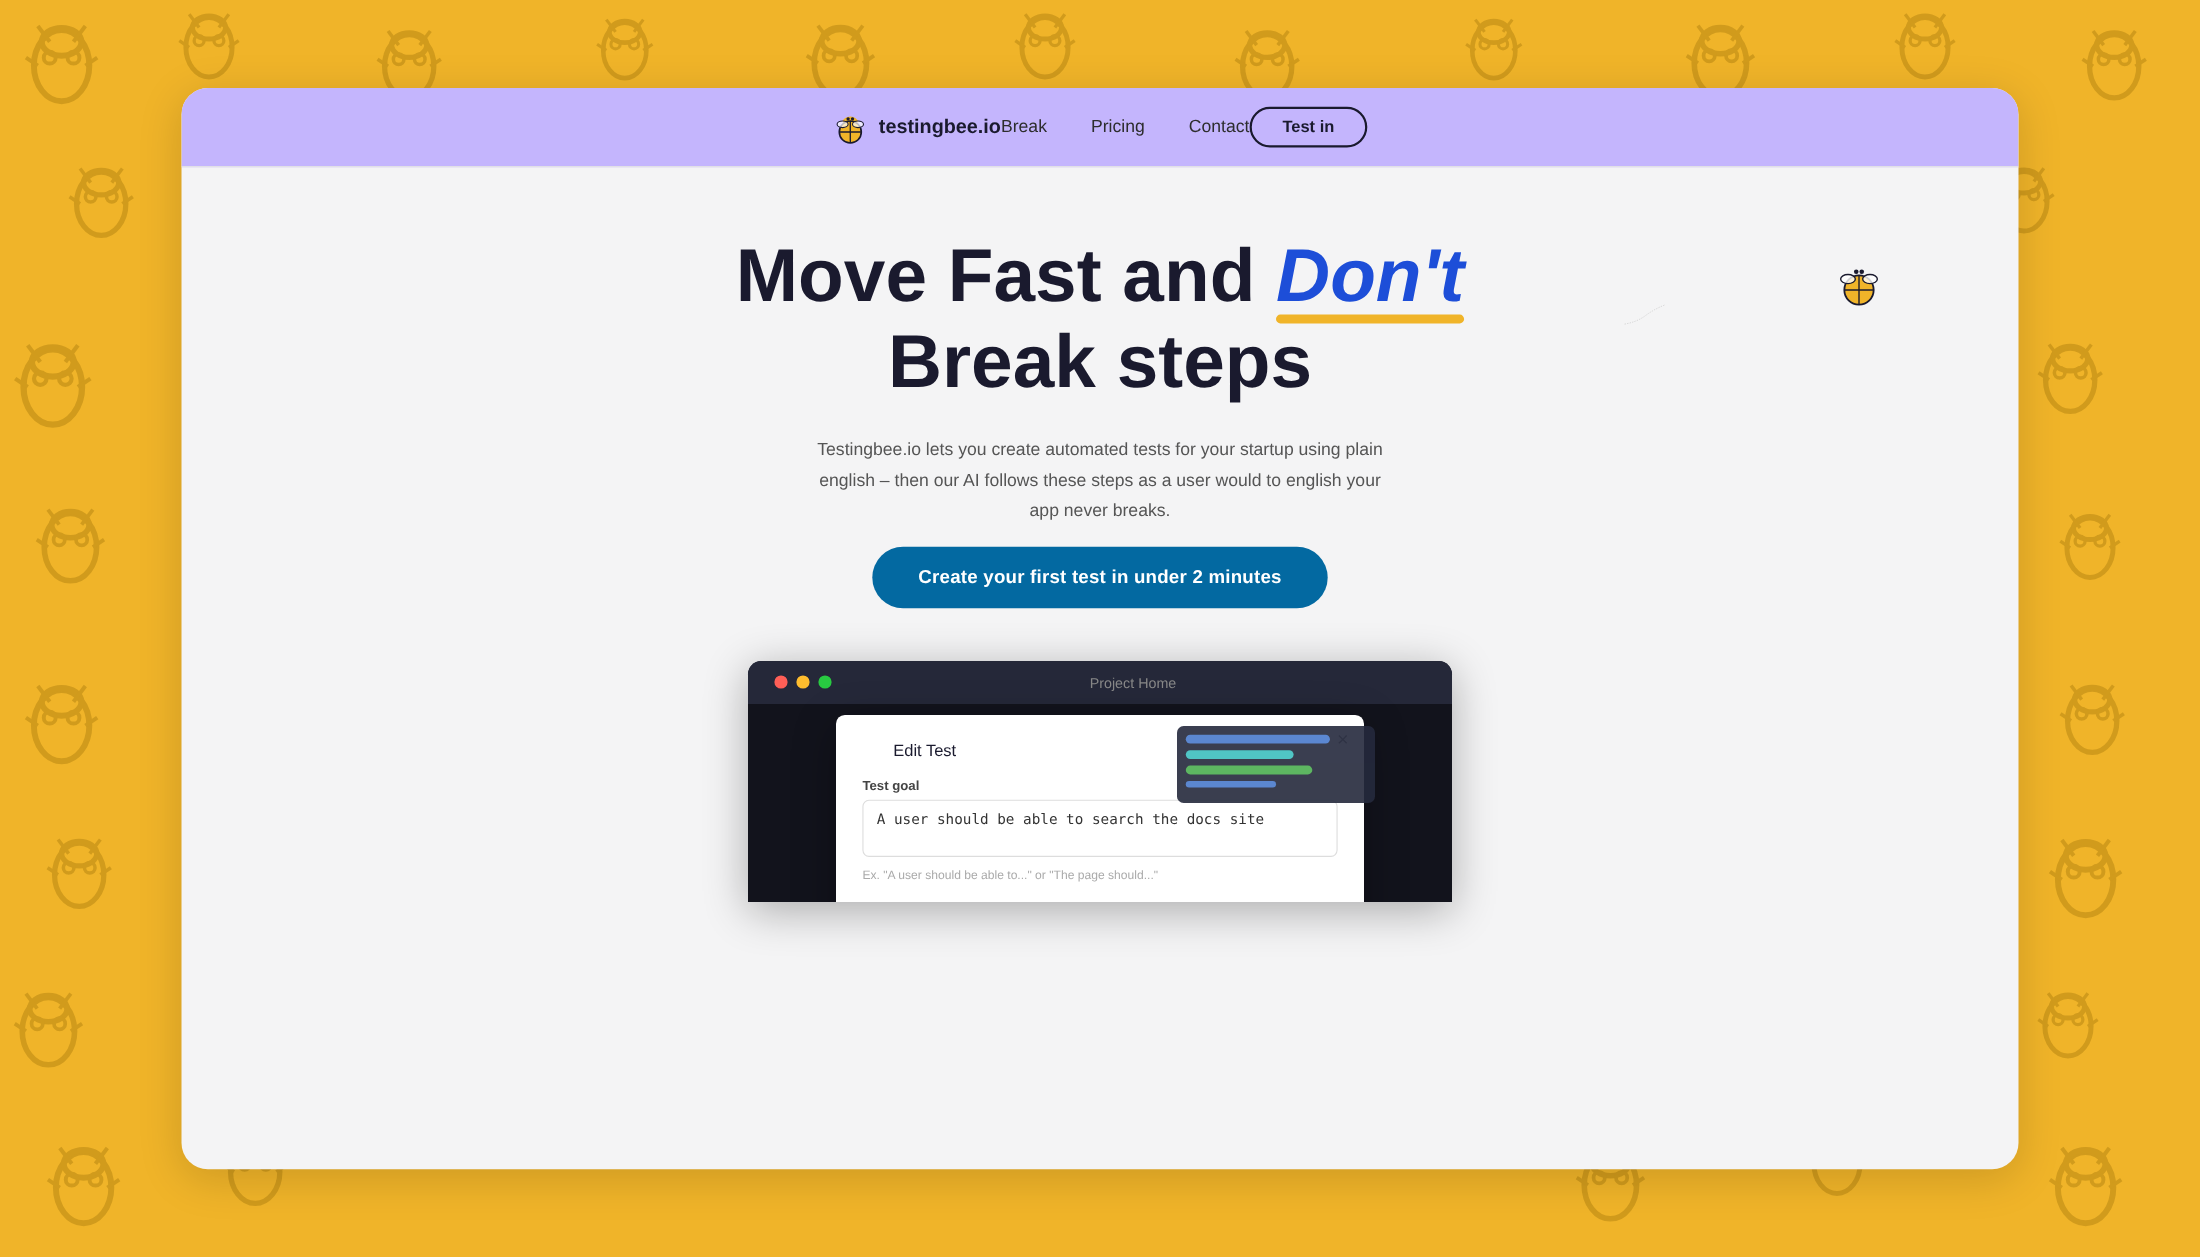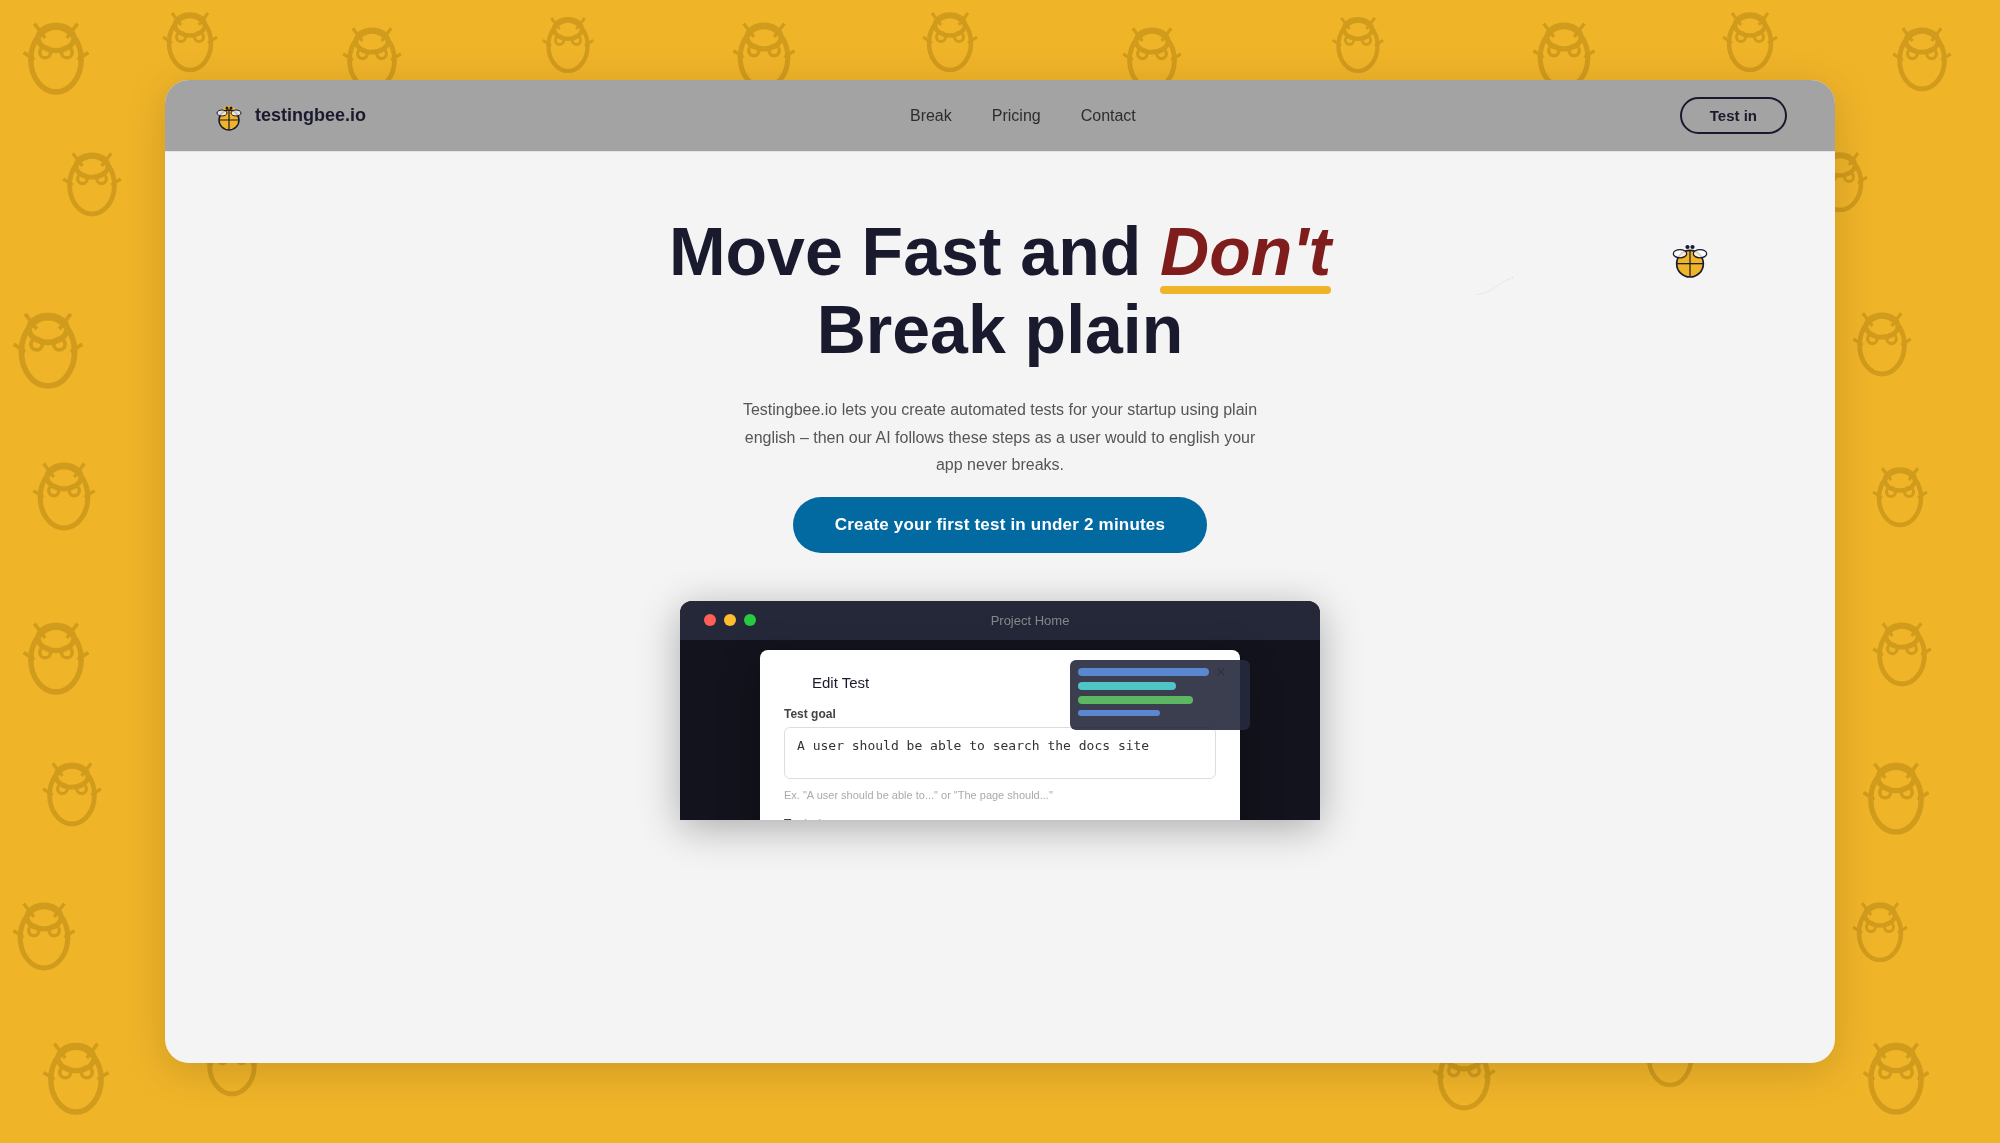--- a/index.html
+++ b/index.html
@@ -30,24 +30,24 @@
       background: #F4F4F5;
       border-radius: 24px;
       overflow: hidden;
       box-shadow: 0 8px 40px rgba(0,0,0,0.15);
     }
 
     
     .navbar {
       display: flex;
       align-items: center;
-      justify-content: space-between;
+      justify-content: center;
       padding: 4px 48px;
       height: 72px;
-      background: #a3a3a3;
+      background: #c4b5fd;
       border-bottom: 1px solid #E5E5E5;
     }
     .navbar-logo {
       display: flex;
       align-items: center;
       gap: 10px;
       font-size: 18px;
       font-weight: 700;
       color: #1a1a2e;
       text-decoration: none;
@@ -89,21 +89,21 @@
     .hero-title {
       font-size: 68px;
       font-weight: 800;
       color: #1a1a2e;
       text-align: center;
       line-height: 1.15;
       max-width: 700px;
     }
     .hero-title .dont {
       font-style: italic;
-      color: #7f1d1d;
+      color: #1d4ed8;
       position: relative;
       display: inline-block;
     }
     .hero-title .dont::after {
       content: '';
       position: absolute;
       bottom: -4px;
       left: 0;
       width: 100%;
       height: 8px;
@@ -386,21 +386,21 @@
       </svg>
       
       <svg style="position:absolute;top:30px;left:-200px;" width="260" height="120" viewBox="0 0 260 120">
         <path d="M 250 10 Q 200 30 160 60 Q 120 90 60 100" stroke="#aaa" stroke-width="2" stroke-dasharray="6,6" fill="none"></path>
       </svg>
     </div>
 
     <h1 class="hero-title">
       <span>Move Fast and </span><span class="dont">Don't</span>
       <br>
-      <span>Break plain</span>
+      <span>Break steps</span>
     </h1>
 
     <p class="hero-subtitle">Testingbee.io lets you create automated tests for your startup using plain english – then our AI follows these steps as a user would to english your app never breaks.</p>
 
     <button class="cta-btn">Create your first test in under 2 minutes</button>
 
     <div class="app-screenshot">
       <div class="app-window">
 
         <div class="app-titlebar">

